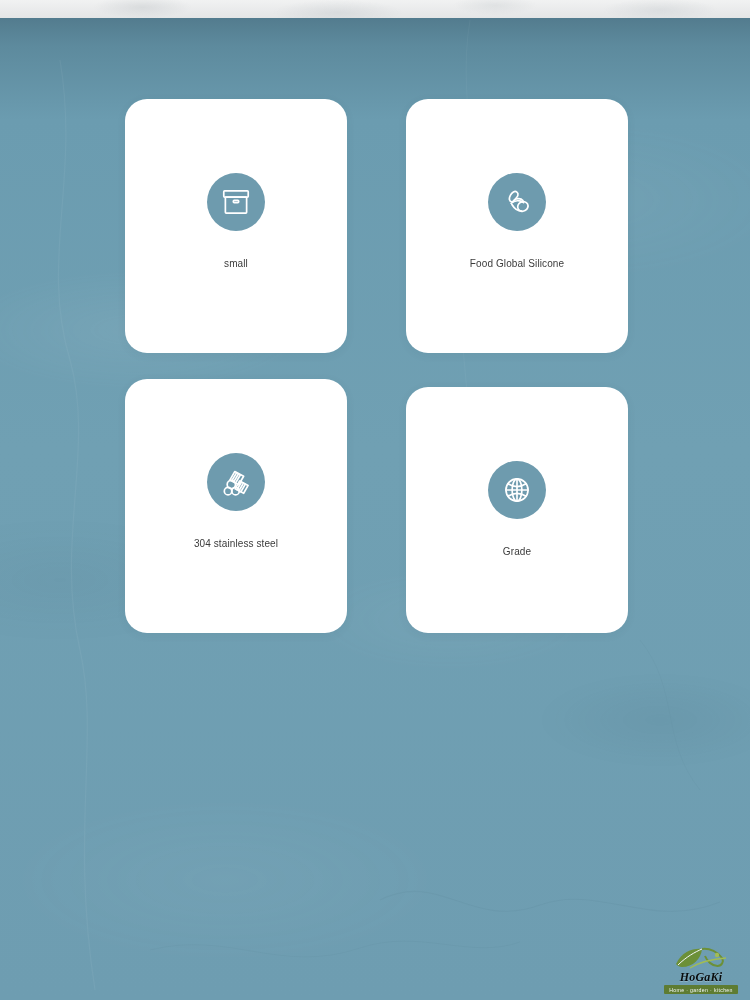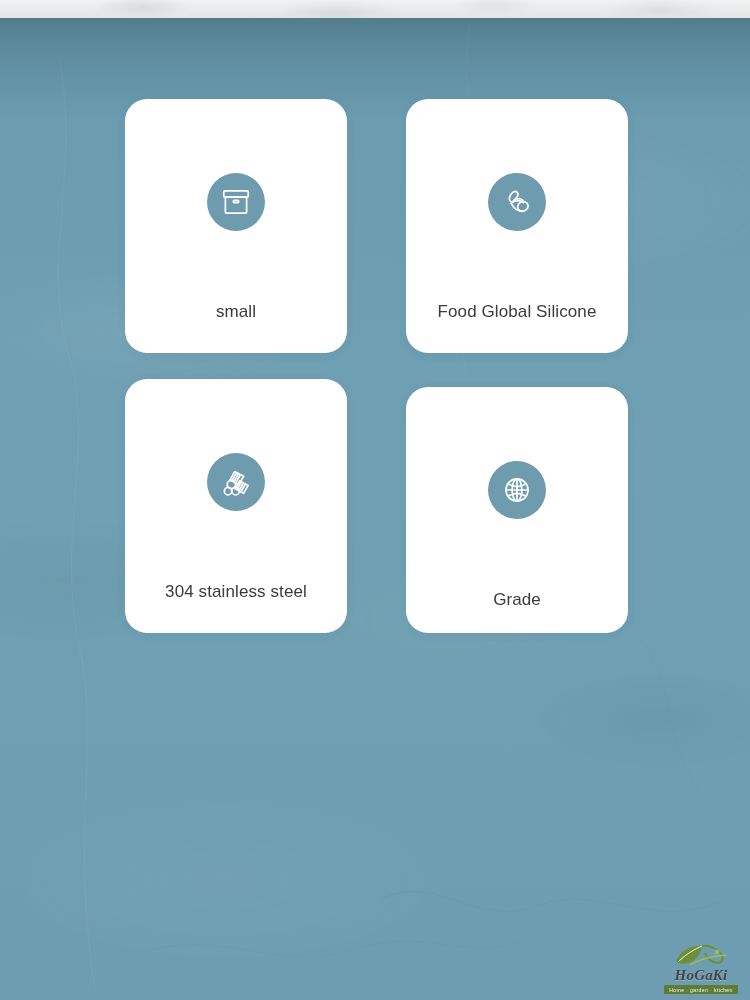--- a/index.html
+++ b/index.html
@@ -108,22 +108,22 @@
   }
   .icon-badge svg * {
     fill: none;
     stroke: #ffffff;
     stroke-width: 1.6;
     stroke-linecap: round;
     stroke-linejoin: round;
   }
 
   .card-label {
-    margin-top: 70px;
-    font-size: 17px;
+    margin-top: 26px;
+    font-size: 10px;
     color: #3b3b3b;
     letter-spacing: 0.1px;
     text-align: center;
     line-height: 1.3;
     padding: 0 10px;
     font-weight: 400;
   }
 
   
   .watermark {
@@ -136,22 +136,22 @@
     display: flex;
     flex-direction: column;
     align-items: center;
     justify-content: flex-end;
   }
   .wm-mark { width: 58px; height: 26px; display: block; }
   .wm-name {
     font-family: "Liberation Serif", serif;
     font-weight: bold;
     font-style: italic;
-    font-size: 15px;
-    color: #404040;
+    font-size: 12px;
+    color: #000000;
     line-height: 1;
     letter-spacing: 0.2px;
     text-shadow: 0 1px 0 rgba(255,255,255,0.25);
   }
   .wm-tag {
     margin-top: 2px;
     background: #5d7a28;
     color: #ffffff;
     font-size: 5.2px;
     letter-spacing: 0.35px;

